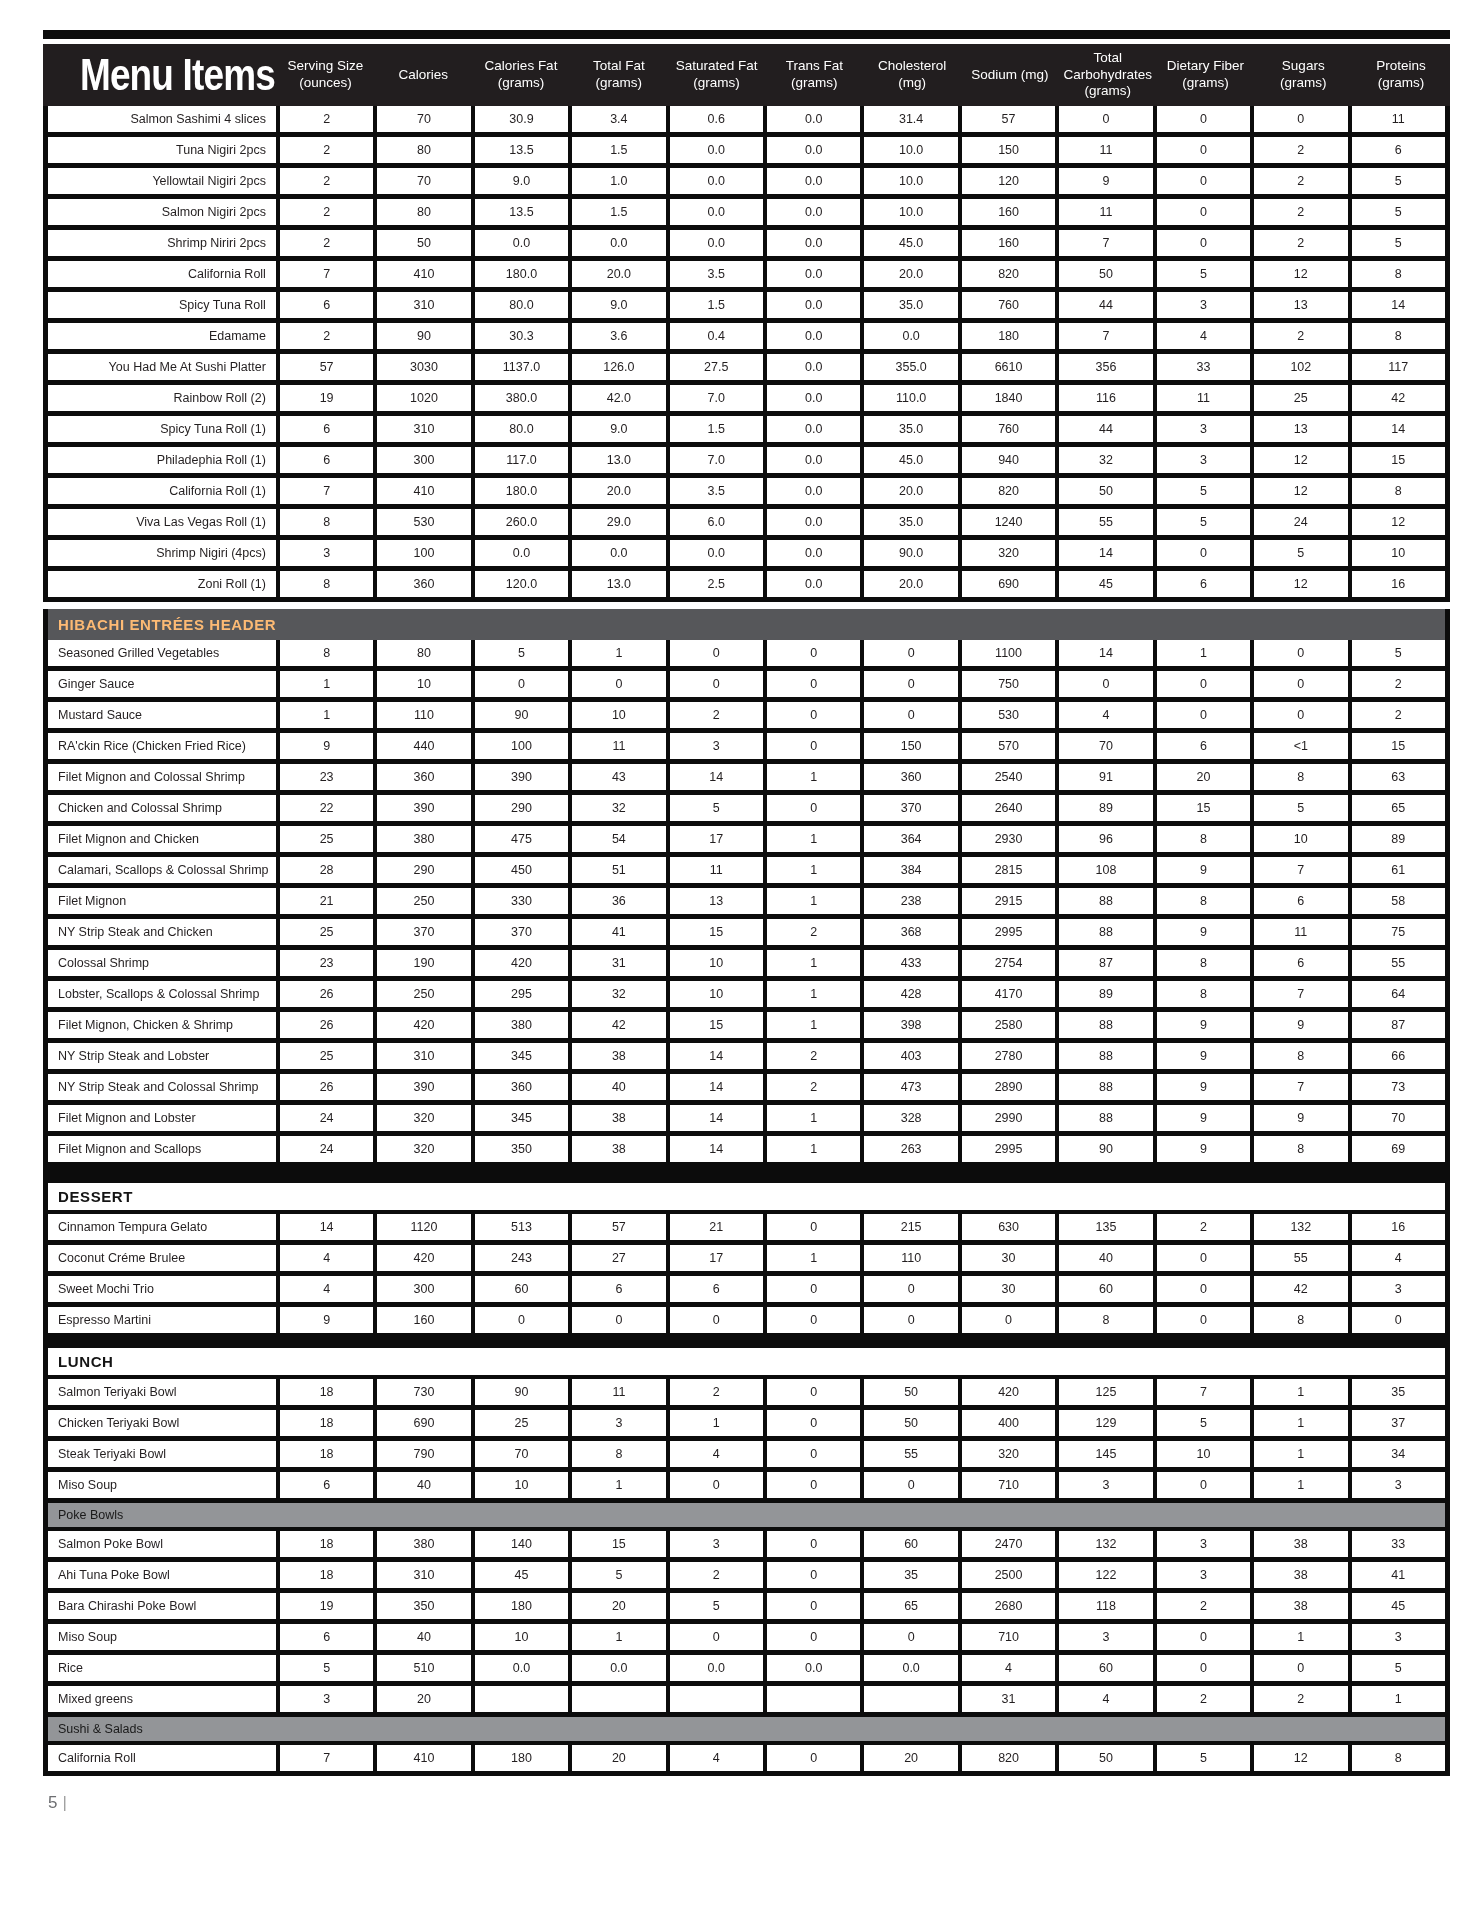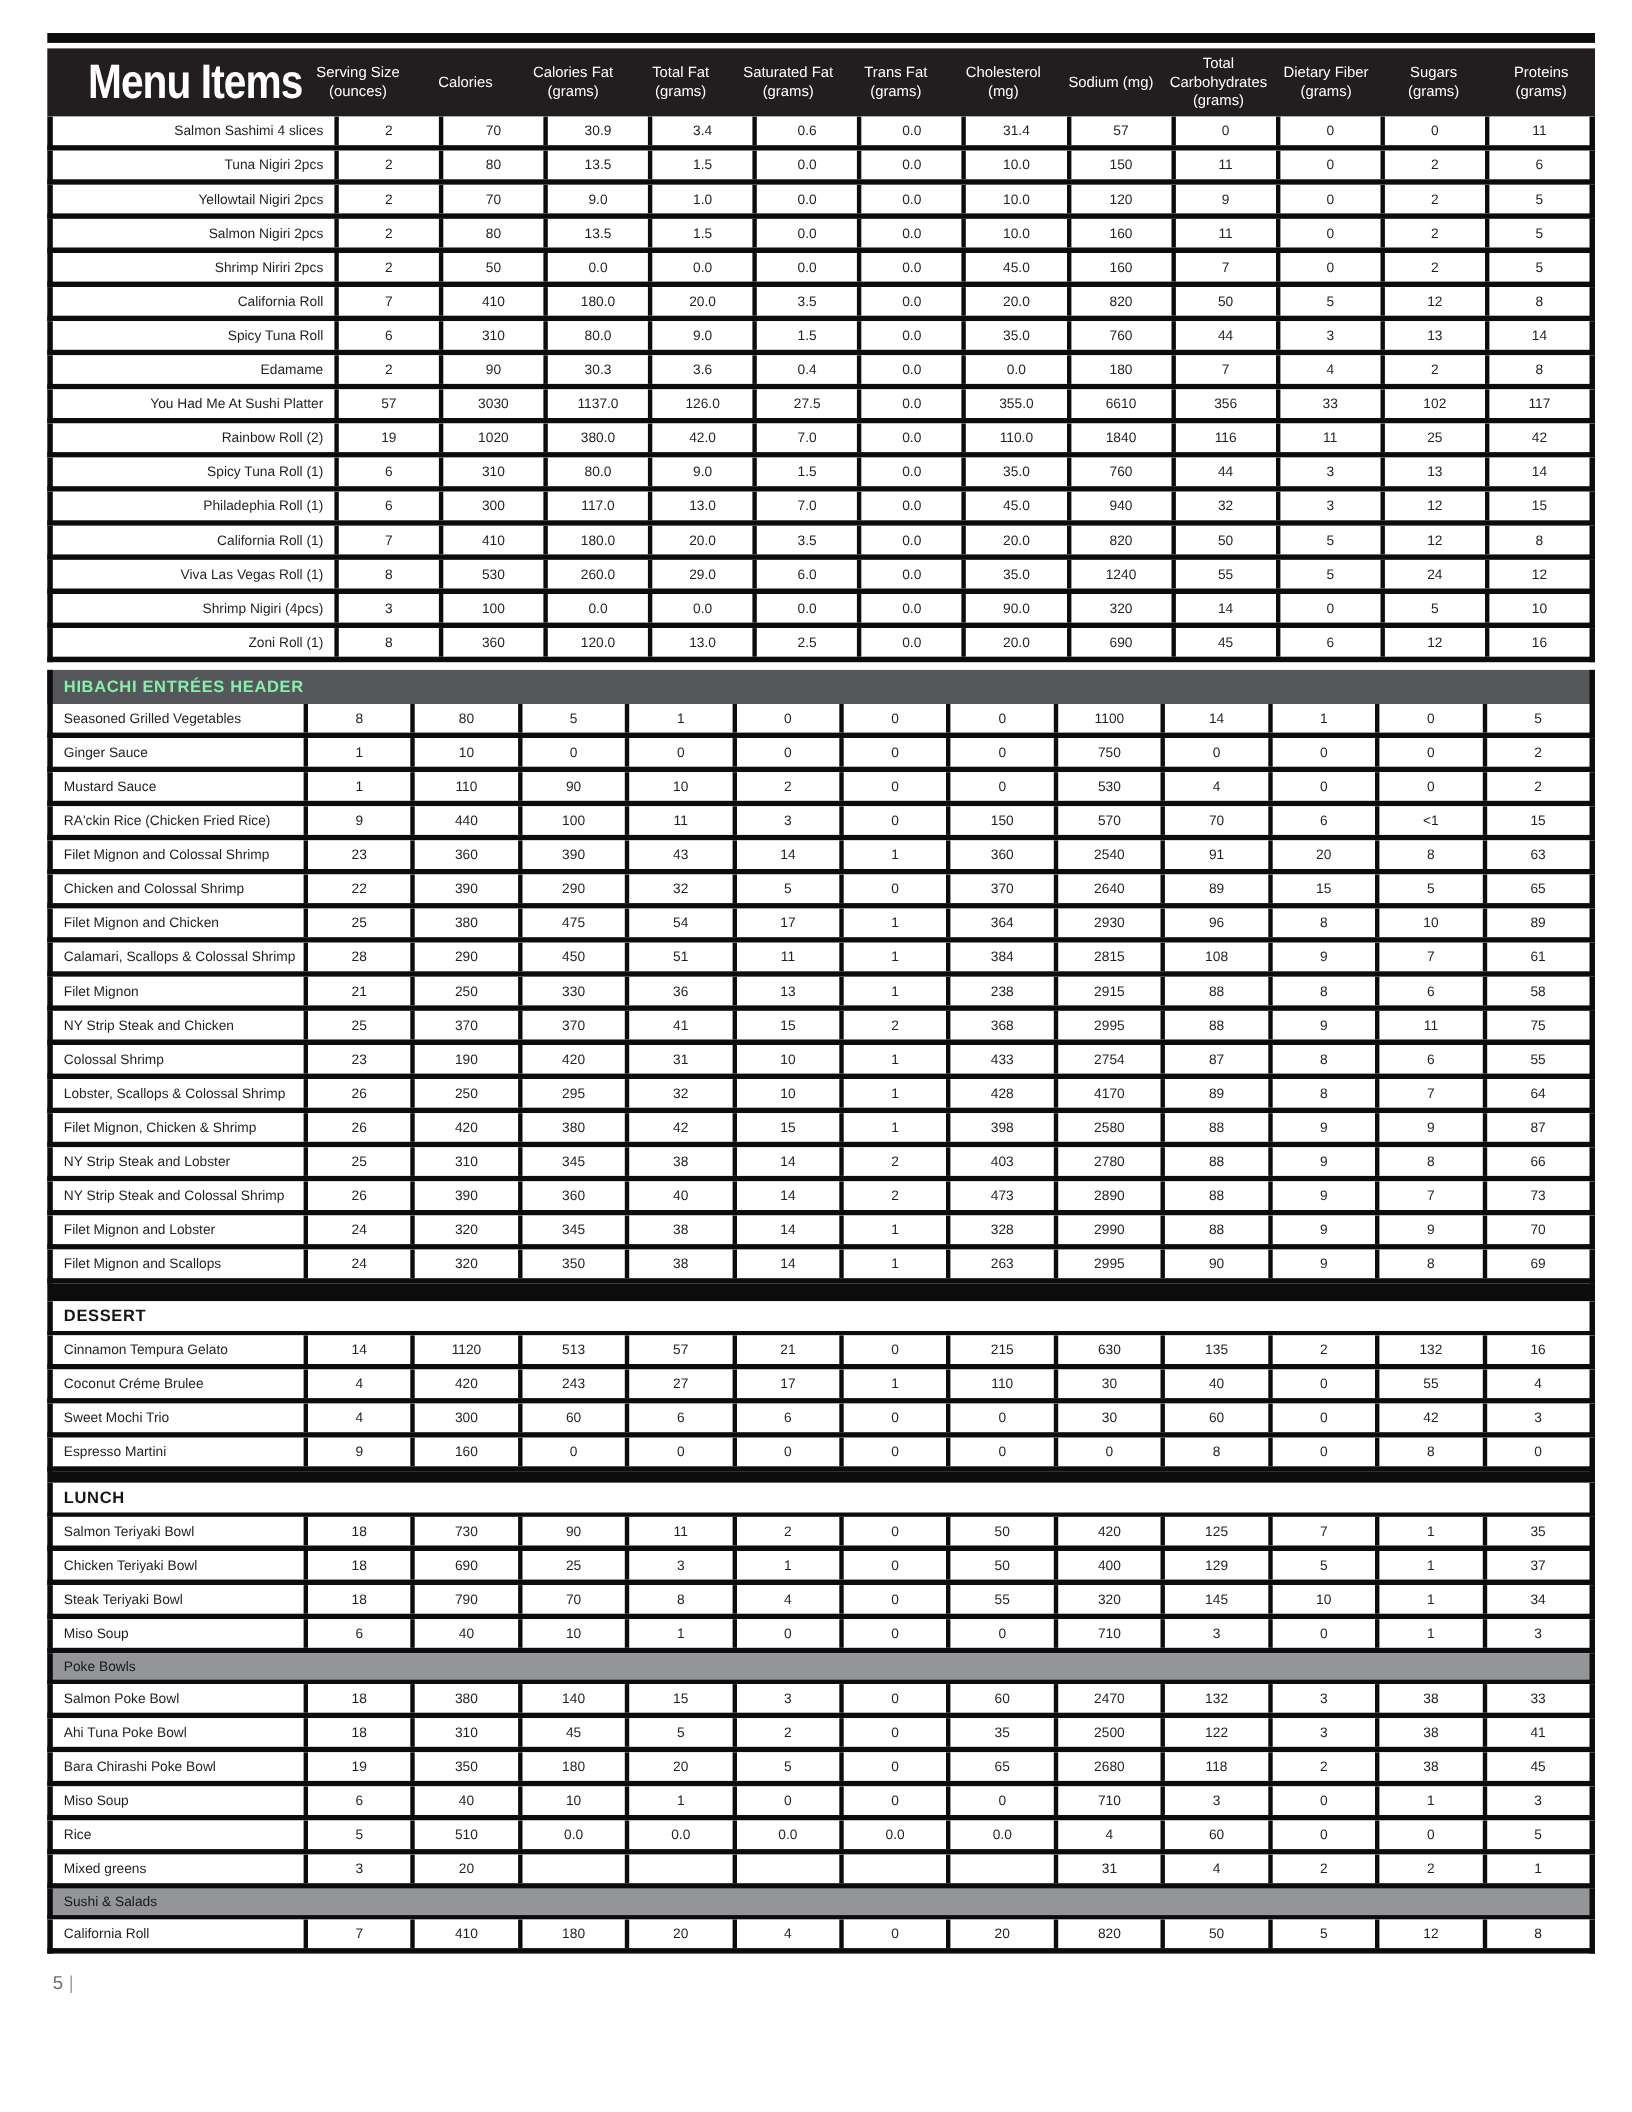--- a/index.html
+++ b/index.html
@@ -63,21 +63,21 @@
     width: 16.6%;
     display: flex;
     align-items: center;
     font-size: 12.5px;
     color: #231f20;
     padding: 0 10px;
     border-right: 4px solid #0c0c0c;
     white-space: nowrap;
     overflow: hidden;
   }
-  .alr .t-name { justify-content: flex-end; margin-left: 28px; }
+  .alr .t-name { justify-content: flex-end; }
   .all .t-name { justify-content: flex-start; }
   .t-val {
     flex: 1;
     display: flex;
     align-items: center;
     justify-content: center;
     font-size: 12.5px;
     color: #231f20;
     border-right: 4px solid #0c0c0c;
   }
@@ -87,21 +87,21 @@
     display: flex;
     align-items: center;
     padding-left: 10px;
     border-left: 5px solid #0c0c0c;
     border-right: 5px solid #0c0c0c;
     border-bottom: 4px solid #0c0c0c;
   }
   .band-dark {
     height: 31px;
     background: #56575a;
-    color: #86efac;
+    color: #fdba74;
     font-weight: bold;
     font-size: 15px;
     letter-spacing: 0.6px;
     margin-top: 7px;
     border-bottom: none;
   }
   .band-label {
     height: 31px;
     background: #ffffff;
     color: #141414;

